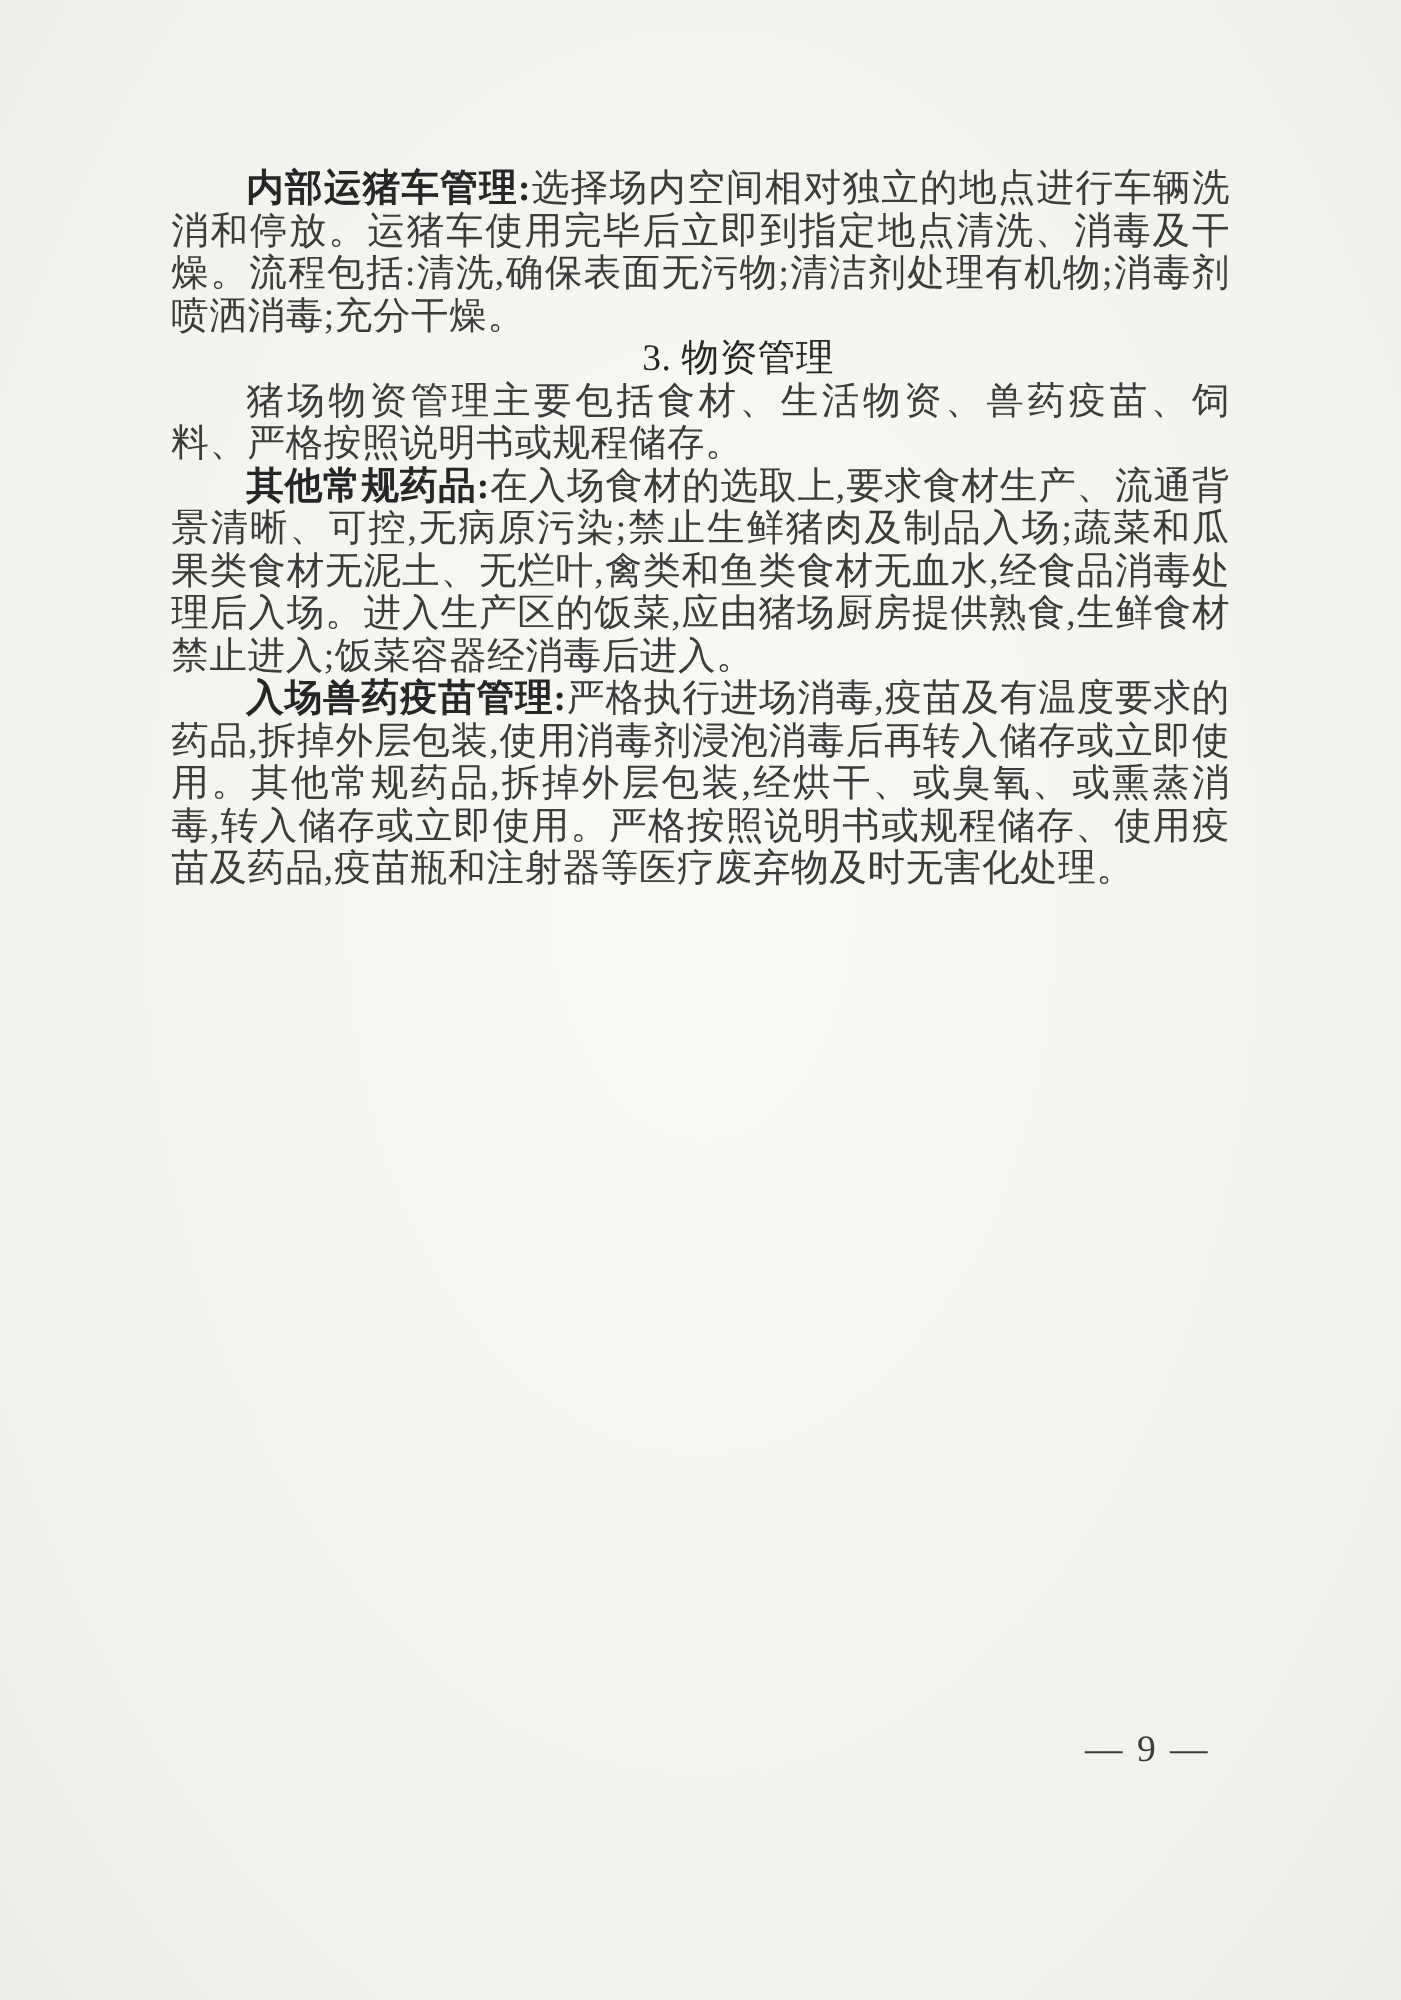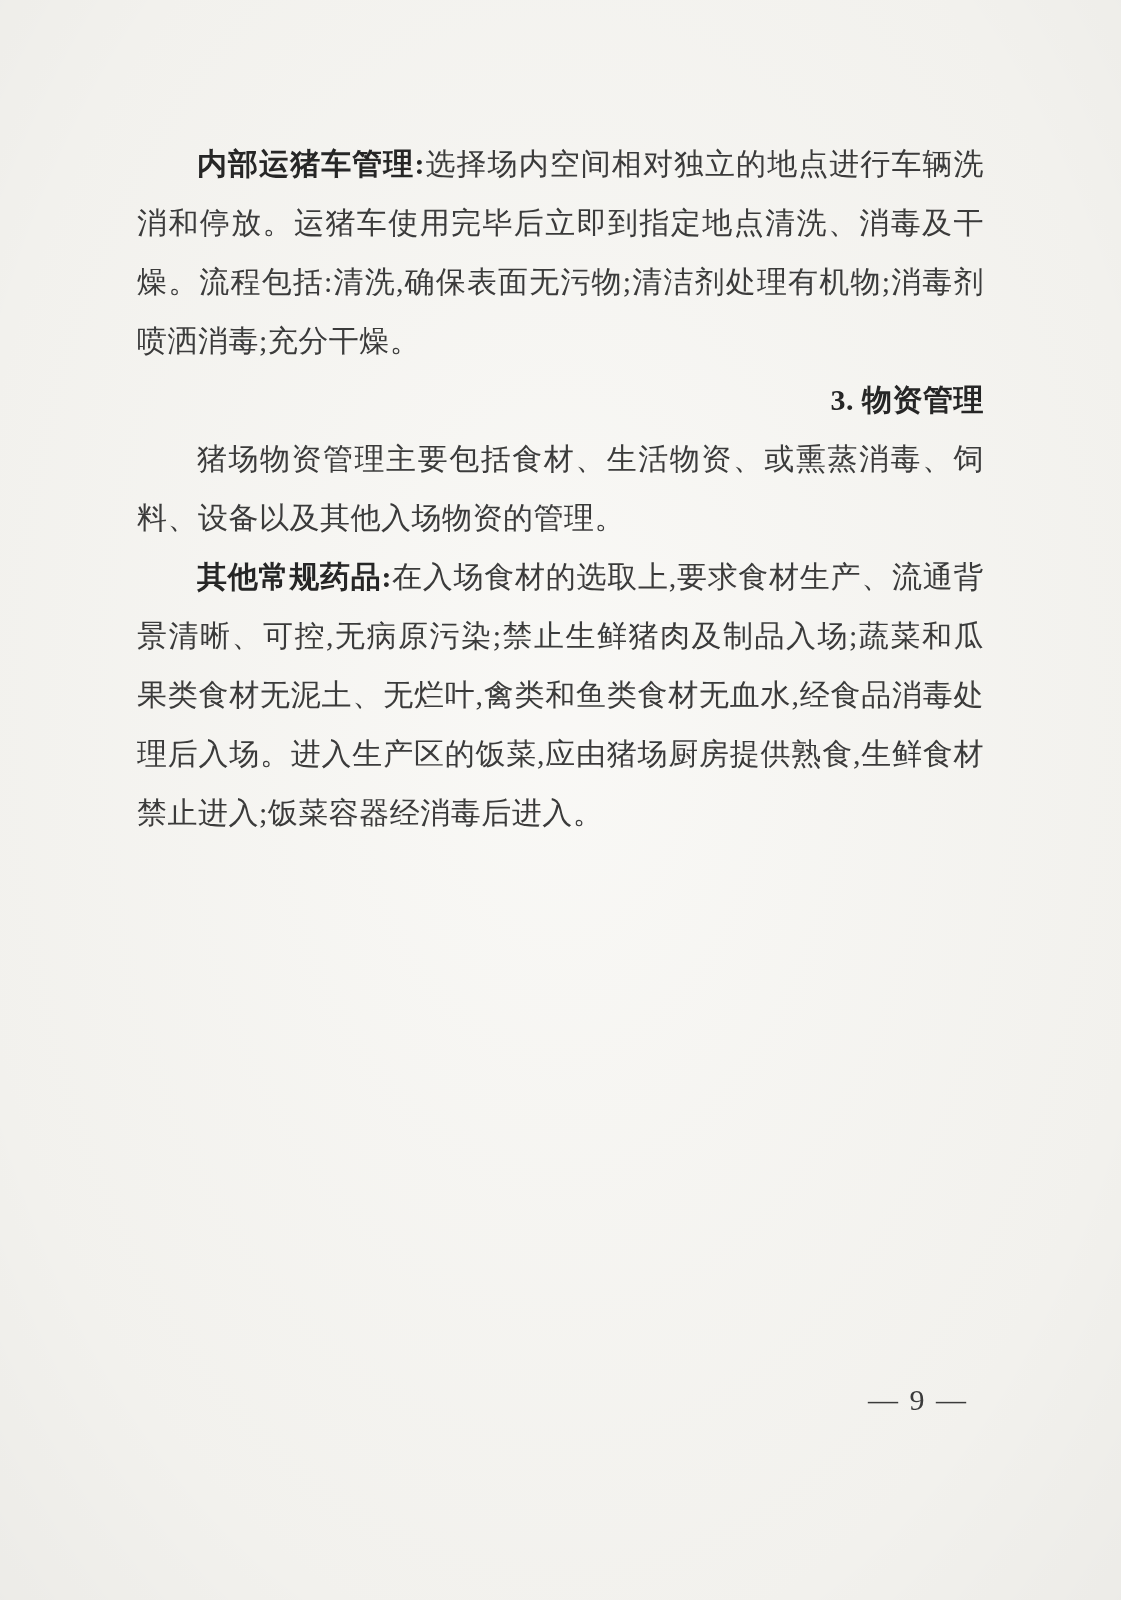--- a/index.html
+++ b/index.html
@@ -20,35 +20,35 @@
     inset: 0;
     background:
       radial-gradient(ellipse at 50% 45%, rgba(255,255,255,0.35) 0%, rgba(0,0,0,0.015) 75%, rgba(0,0,0,0.04) 100%);
   }
   .text-block {
     position: absolute;
     left: 137px;
     top: 134px;
     width: 847px;
     font-size: 30px;
-    line-height: 59px;
+    line-height: 34px;
     color: var(--ink, #3b3b3b);
     text-align: justify;
     text-justify: inter-character;
   }
   .text-block p {
     margin: 0;
     padding: 0;
     text-indent: 2em;
     letter-spacing: 0.5px;
   }
   .text-block p.heading {
-    font-weight: bold;
+    font-weight: normal;
     color: var(--ink-bold, #262626);
-    text-align: right;
+    text-align: center;
   }
   .text-block .lead {
     font-weight: bold;
     color: var(--ink-bold, #262626);
   }
   .page-number {
     position: absolute;
     top: 1380px;
     right: 153px;
     font-size: 30px;
@@ -58,17 +58,18 @@
     white-space: nowrap;
   }
 </style>
 </head>
 <body style="--paper: #f6f5f1; --ink: #3b3b3b; --ink-bold: #262626;">
 
 <div class="page">
   <div class="text-block" id="text-block">
       <p class="para"><span class="lead">内部运猪车管理:</span>选择场内空间相对独立的地点进行车辆洗消和停放。运猪车使用完毕后立即到指定地点清洗、消毒及干燥。流程包括:清洗,确保表面无污物;清洁剂处理有机物;消毒剂喷洒消毒;充分干燥。</p>
       <p class="heading">3. 物资管理</p>
-      <p class="para">猪场物资管理主要包括食材、生活物资、或熏蒸消毒、饲料、设备以及其他入场物资的管理。</p>
+      <p class="para">猪场物资管理主要包括食材、生活物资、兽药疫苗、饲料、严格按照说明书或规程储存。</p>
       <p class="para"><span class="lead">其他常规药品:</span>在入场食材的选取上,要求食材生产、流通背景清晰、可控,无病原污染;禁止生鲜猪肉及制品入场;蔬菜和瓜果类食材无泥土、无烂叶,禽类和鱼类食材无血水,经食品消毒处理后入场。进入生产区的饭菜,应由猪场厨房提供熟食,生鲜食材禁止进入;饭菜容器经消毒后进入。</p>
+      <p class="para"><span class="lead">入场兽药疫苗管理:</span>严格执行进场消毒,疫苗及有温度要求的药品,拆掉外层包装,使用消毒剂浸泡消毒后再转入储存或立即使用。其他常规药品,拆掉外层包装,经烘干、或臭氧、或熏蒸消毒,转入储存或立即使用。严格按照说明书或规程储存、使用疫苗及药品,疫苗瓶和注射器等医疗废弃物及时无害化处理。</p>
     </div>
   <div class="page-number">— 9 —</div>
 </div>
 
 </body></html>

